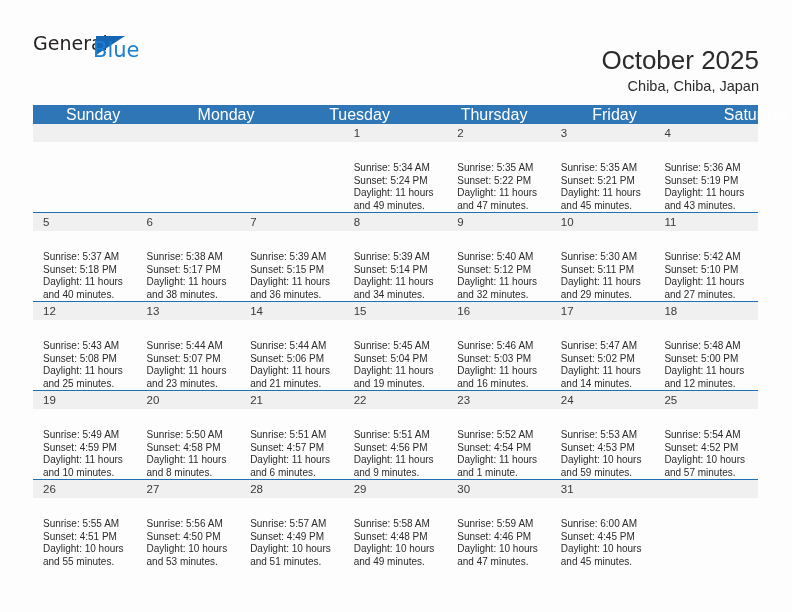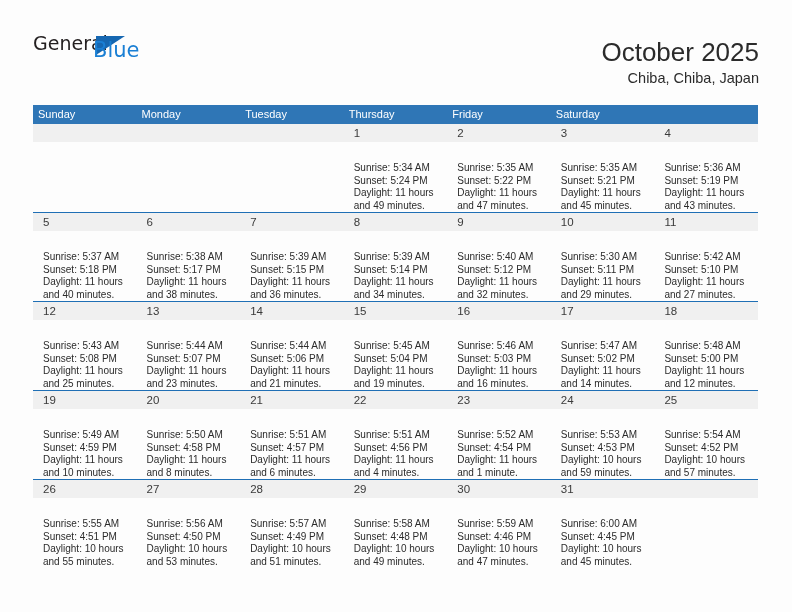--- a/index.html
+++ b/index.html
@@ -58,21 +58,21 @@
     left: 60px;
     top: 6px;
     font-size: 21px;
     color: #1a7fd4;
     font-family: "DejaVu Sans", sans-serif;
     font-weight: 400;
   }
   .title-block {
     position: absolute;
     right: 0;
-    top: 8px;
+    top: 16px;
     text-align: right;
   }
   .cal-title {
     font-size: 26px;
     color: #2b2b2b;
     font-weight: 400;
     line-height: 32px;
     white-space: nowrap;
   }
   .cal-subtitle {
@@ -92,24 +92,25 @@
   }
   .dow-row {
     display: flex;
     background: #2f76b6;
     height: 19px;
   }
   .dow-cell {
     flex: 0 0 103.57px;
     width: 103.57px;
     color: #ffffff;
-    font-size: 11px;
+    font-size: 16px;
     line-height: 19px;
     padding-left: 5px;
     white-space: nowrap;
+    margin-left: 28px;
   }
   .week {
     display: flex;
     border-top: 1.6px solid #1f6fb5;
     background: #fdfdfd;
   }
   .week.first { border-top: none; }
   .day-cell {
     flex: 0 0 103.57px;
     width: 103.57px;
@@ -406,21 +407,21 @@
             <div>and 6 minutes.</div>
           </div>
         </div>
       <div class="day-cell">
           <span class="day-number-band"></span>
           <span class="day-number">22</span>
           <div class="day-info">
             <div>Sunrise: 5:51 AM</div>
             <div>Sunset: 4:56 PM</div>
             <div>Daylight: 11 hours</div>
-            <div>and 4 minutes.</div>
+            <div>and 9 minutes.</div>
           </div>
         </div>
       <div class="day-cell">
           <span class="day-number-band"></span>
           <span class="day-number">23</span>
           <div class="day-info">
             <div>Sunrise: 5:52 AM</div>
             <div>Sunset: 4:54 PM</div>
             <div>Daylight: 11 hours</div>
             <div>and 1 minute.</div>

